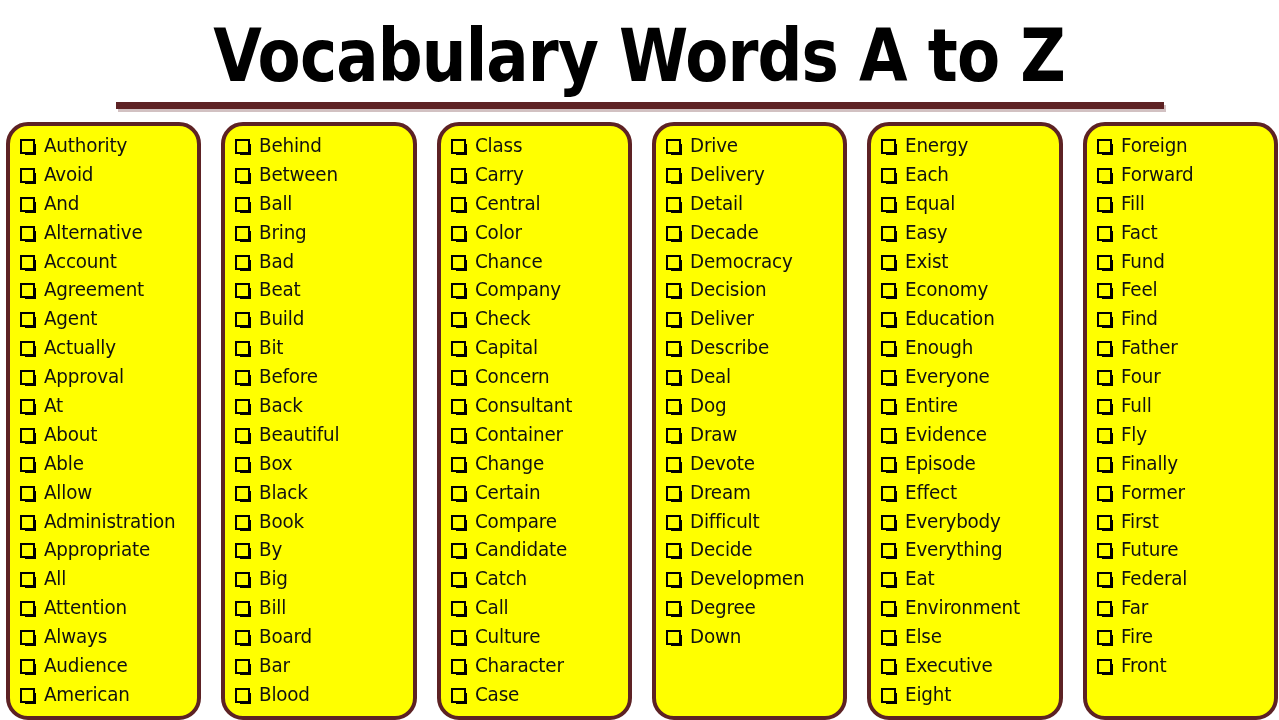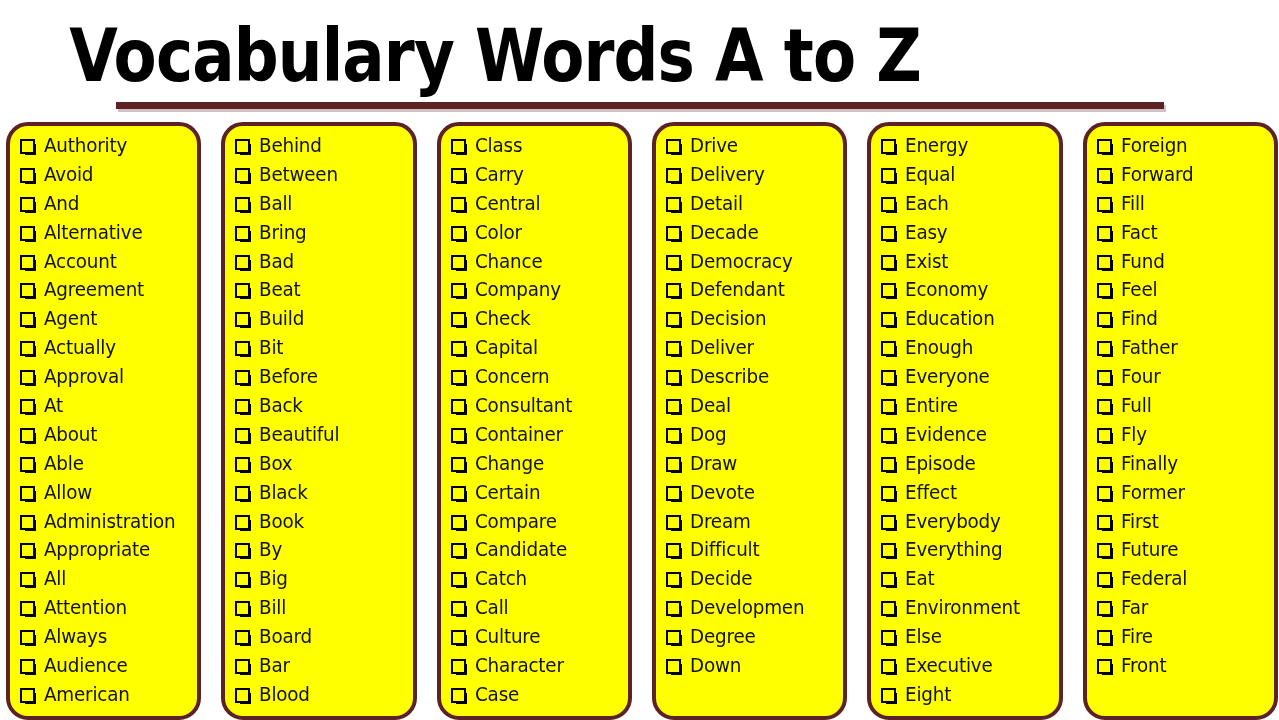--- a/index.html
+++ b/index.html
@@ -20,20 +20,21 @@
     height: 720px;
     background: #ffffff;
   }
 
   
   .title-block {
     position: absolute;
     left: 0;
     top: 14px;
     width: 1279px;
+    text-align: center;
   }
   .title-text {
     display: inline-block;
     font-family: "DejaVu Sans", sans-serif;
     font-weight: bold;
     font-size: 73px;
     line-height: 84px;
     letter-spacing: -1px;
     color: #000000;
     transform: scaleX(0.86);
@@ -400,24 +401,20 @@
         <div class="word-row">
           <span class="checkbox"></span>
           <span class="word-label">Decade</span>
         </div>
         <div class="word-row">
           <span class="checkbox"></span>
           <span class="word-label">Democracy</span>
         </div>
         <div class="word-row">
           <span class="checkbox"></span>
-          <span class="word-label">Defendant</span>
-        </div>
-        <div class="word-row">
-          <span class="checkbox"></span>
           <span class="word-label">Decision</span>
         </div>
         <div class="word-row">
           <span class="checkbox"></span>
           <span class="word-label">Deliver</span>
         </div>
         <div class="word-row">
           <span class="checkbox"></span>
           <span class="word-label">Describe</span>
         </div>
@@ -462,25 +459,25 @@
           <span class="word-label">Down</span>
         </div>
       </div>
       <div class="card">
         <div class="word-row">
           <span class="checkbox"></span>
           <span class="word-label">Energy</span>
         </div>
         <div class="word-row">
           <span class="checkbox"></span>
+          <span class="word-label">Each</span>
+        </div>
+        <div class="word-row">
+          <span class="checkbox"></span>
           <span class="word-label">Equal</span>
-        </div>
-        <div class="word-row">
-          <span class="checkbox"></span>
-          <span class="word-label">Each</span>
         </div>
         <div class="word-row">
           <span class="checkbox"></span>
           <span class="word-label">Easy</span>
         </div>
         <div class="word-row">
           <span class="checkbox"></span>
           <span class="word-label">Exist</span>
         </div>
         <div class="word-row">

